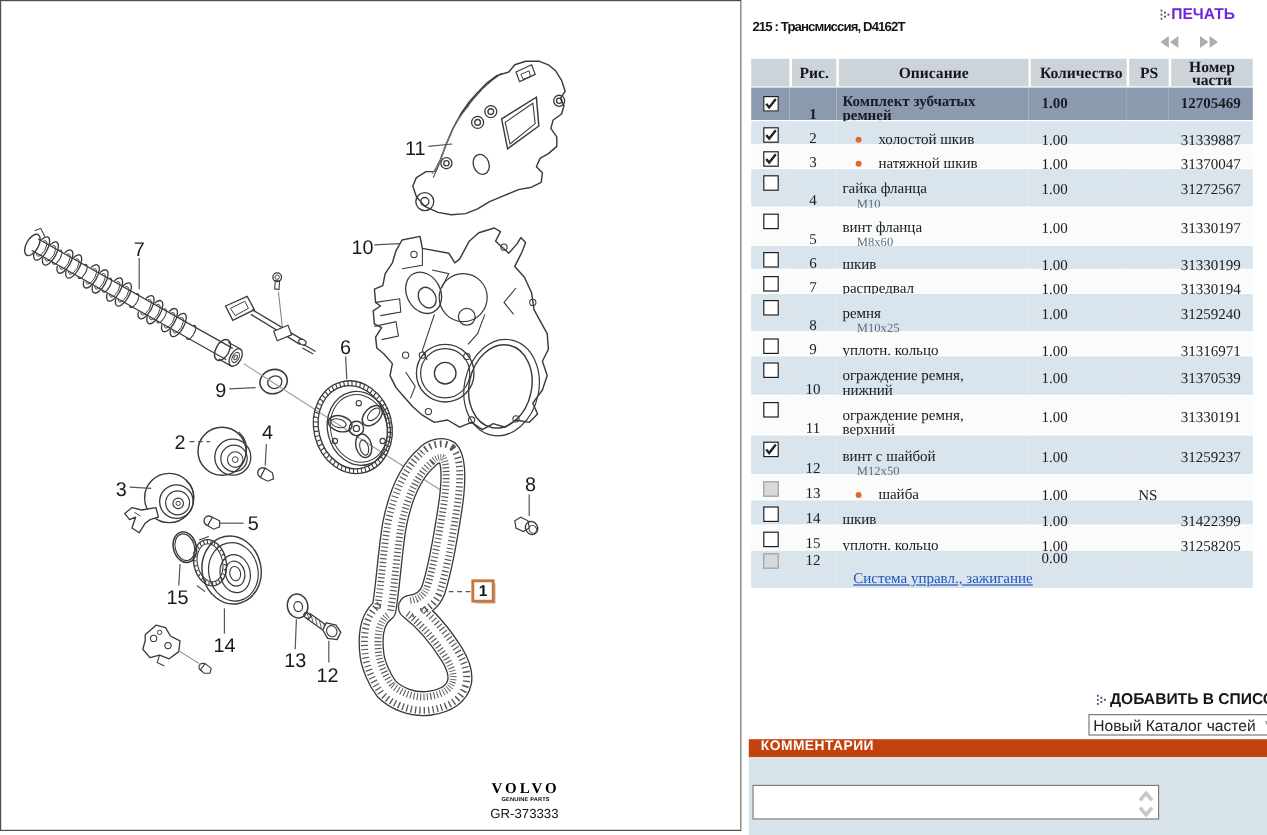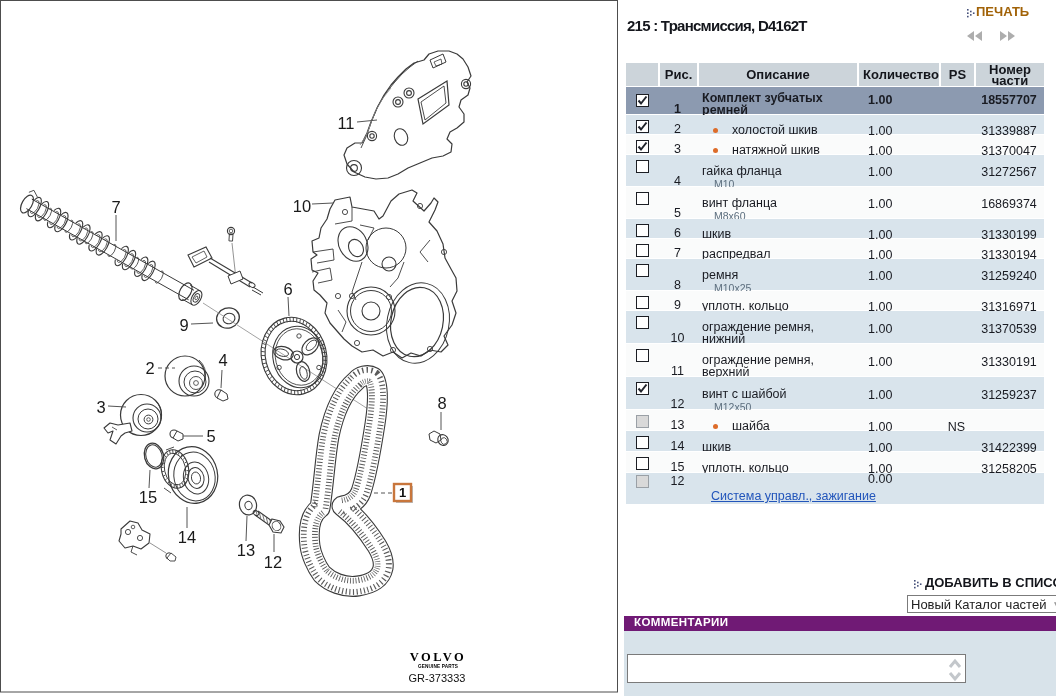--- a/index.html
+++ b/index.html
@@ -1,24 +1,24 @@
 <!DOCTYPE html>
 <html><head><meta charset="utf-8">
 <style>
 * { margin:0; padding:0; box-sizing:border-box; }
 html,body { width:1056px; height:696px; overflow:hidden; background:#fff;
   font-family:"Liberation Sans", sans-serif; position:relative; }
 #fig { position:absolute; left:0; top:0; width:618px; height:693px; }
 #right { position:absolute; left:620px; top:0; width:436px; height:696px; }
-#title { position:absolute; left:7px; top:17px; font-size:15px; font-weight:bold; color:#14161c; letter-spacing:-0.75px; }
+#title { position:absolute; left:7px; top:17px; font-size:11px; font-weight:bold; color:#14161c; letter-spacing:-0.75px; }
 #printico { position:absolute; left:347px; top:6px; }
-#print { position:absolute; left:356px; top:4px; font-size:13px; font-weight:bold; color:#a16207; }
+#print { position:absolute; left:356px; top:4px; font-size:13px; font-weight:bold; color:#6d28d9; }
 #nav { position:absolute; left:346px; top:27.5px; }
-table { border-collapse:separate; border-spacing:0 1px; position:absolute; left:6px; top:62px;
-  table-layout:fixed; width:418px; font-size:12.5px; color:#191b22; }
+table { border-collapse:separate; border-spacing:0 1px; position:absolute; left:6px; top:48px;
+  table-layout:fixed; width:418px; font-size:12.5px; color:#191b22;font-family:Liberation Serif, serif; }
 td, th { overflow:visible; white-space:nowrap; vertical-align:middle; }
 td { line-height:11px; vertical-align:bottom; }
 td.c2 { padding-bottom:1px; }
 td.c2 div { line-height:11px; position:relative; top:2px; }
 td.c4, td.c5, td.c6 { padding-bottom:1px; }
 .gh { line-height:11.5px; }
 td.c4 div, td.c5 div, td.c6 div { line-height:11.5px; position:relative; top:4.5px; }
 td.c3 { padding-bottom:1px; }
 th { background:#ccd4da; height:23px; font-size:13px; color:#14161c; border-left:2px solid #fff; }
 th.c1 { border-left:none; }
@@ -43,21 +43,21 @@
 .sub { padding-left:12px; color:#5c6e7e; font-size:10.5px; line-height:11.5px !important; top:5px !important; }
 .dot { position:absolute; margin-left:11px; margin-top:4px; width:5px; height:5px;
   border-radius:50%; background:#dd6c2a; display:inline-block; }
 .lnk { margin-left:9px; }
 .lnk a { color:#2255bb; text-decoration:underline; white-space:nowrap; }
 #addico { position:absolute; left:294px; top:577px; }
 #addlist { position:absolute; left:305px; top:575px; font-size:13px; font-weight:bold; color:#14161c; white-space:nowrap; }
 #sel { position:absolute; left:287px; top:595px; width:152px; height:17.5px; border:1px solid #7b7b7b;
   background:#fff; font-size:13px; color:#222; padding:1px 3px; white-space:nowrap; overflow:hidden; }
 #selarr { position:absolute; right:-4px; top:3px; color:#999; font-size:10px; }
-#combar { position:absolute; left:4px; top:616px; width:432px; height:14.5px; background:#701a75;
+#combar { position:absolute; left:4px; top:616px; width:432px; height:14.5px; background:#c2410c;
   color:#fff; font-weight:bold; font-size:11.5px; padding-left:10px; letter-spacing:0.4px; }
 #comarea { position:absolute; left:4px; top:630.5px; width:432px; height:65.5px; background:#d8e3ea; }
 #tx { position:absolute; left:3px; top:23px; width:339px; height:29.5px; background:#fff; border:1px solid #7a7a7a; }
 </style></head>
 <body>
 <div id="fig">
 <svg width="618" height="693" viewBox="0 0 618 693" style="position:absolute;left:0;top:0">
 <rect x="0.5" y="0.5" width="617" height="691.5" fill="#ffffff" stroke="#4d4d4d" stroke-width="1"></rect>
 <polygon points="424.0,60.0 429.0,54.0 438.0,51.0 449.0,51.0 457.0,54.0 463.0,59.0 468.0,67.0 471.0,76.0 467.0,82.0 470.0,88.0 468.0,95.0 461.0,100.0 459.0,107.0 464.0,114.0 464.0,122.0 457.0,128.0 450.0,132.0 447.0,139.0 452.0,144.0 451.0,152.0 443.0,156.0 432.0,158.0 420.0,163.0 408.0,168.0 398.0,174.0 388.0,178.0 376.0,179.0 365.0,177.0 354.0,172.0 347.0,164.0 344.0,155.0 347.0,148.0 355.0,143.0 362.0,143.0 367.0,133.0 371.0,122.0 377.0,108.0 384.0,95.0 391.0,85.0 398.0,77.0 406.0,69.0 414.0,63.0" fill="#fff" stroke="#3a3a3a" stroke-width="1.2" stroke-linejoin="round"></polygon>
 <polyline points="361.0,148.0 366.0,137.0 372.0,120.0 378.0,106.0 386.0,93.0 394.0,83.0 402.0,74.0 410.0,67.0 418.0,61.0" fill="none" stroke="#3a3a3a" stroke-width="0.9"></polyline>
@@ -309,21 +309,21 @@
           <td class="c3" style="font-weight:bold">
             <div>Комплект зубчатых</div>
             <div>ремней</div>
           </td>
           <td class="c4" style="font-weight:bold">
             <div>1.00</div>
             <div class="gh">&nbsp;</div>
           </td>
           <td class="c5"></td>
           <td class="c6" style="font-weight:bold">
-            <div>18557707</div>
+            <div>12705469</div>
             <div class="gh">&nbsp;</div>
           </td>
         </tr>
 <tr class="blue" style="height:19px">
           <td class="c1"><span class="cb"><svg width="13" height="13" viewBox="0 0 13 13" style="position:absolute;left:-1px;top:-1px">
                 <path d="M2.5 6.5 L5 9.5 L10.5 2.5" stroke="#21242c" stroke-width="2" fill="none"></path>
               </svg></span></td>
           <td class="c2">
             <div>2</div>
           </td>
@@ -383,21 +383,21 @@
           <td class="c3">
             <div>винт фланца</div>
             <div class="sub">M8x60</div>
           </td>
           <td class="c4">
             <div>1.00</div>
             <div class="gh">&nbsp;</div>
           </td>
           <td class="c5"></td>
           <td class="c6">
-            <div>16869374</div>
+            <div>31330197</div>
             <div class="gh">&nbsp;</div>
           </td>
         </tr>
 <tr class="blue" style="height:19px">
           <td class="c1"><span class="cb"></span></td>
           <td class="c2">
             <div>6</div>
           </td>
           <td class="c3">
             <div>шкив</div>

